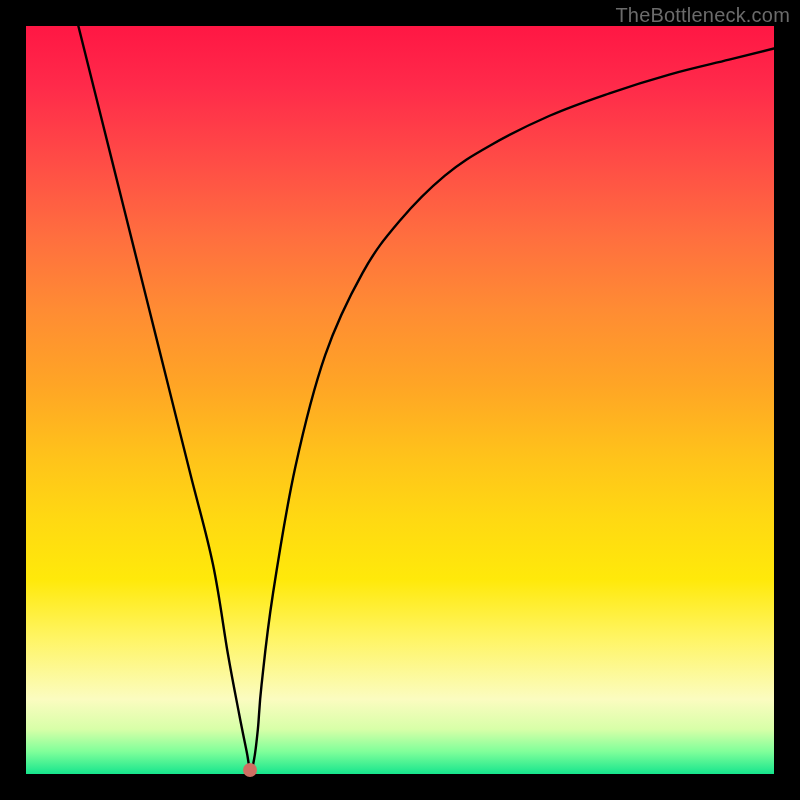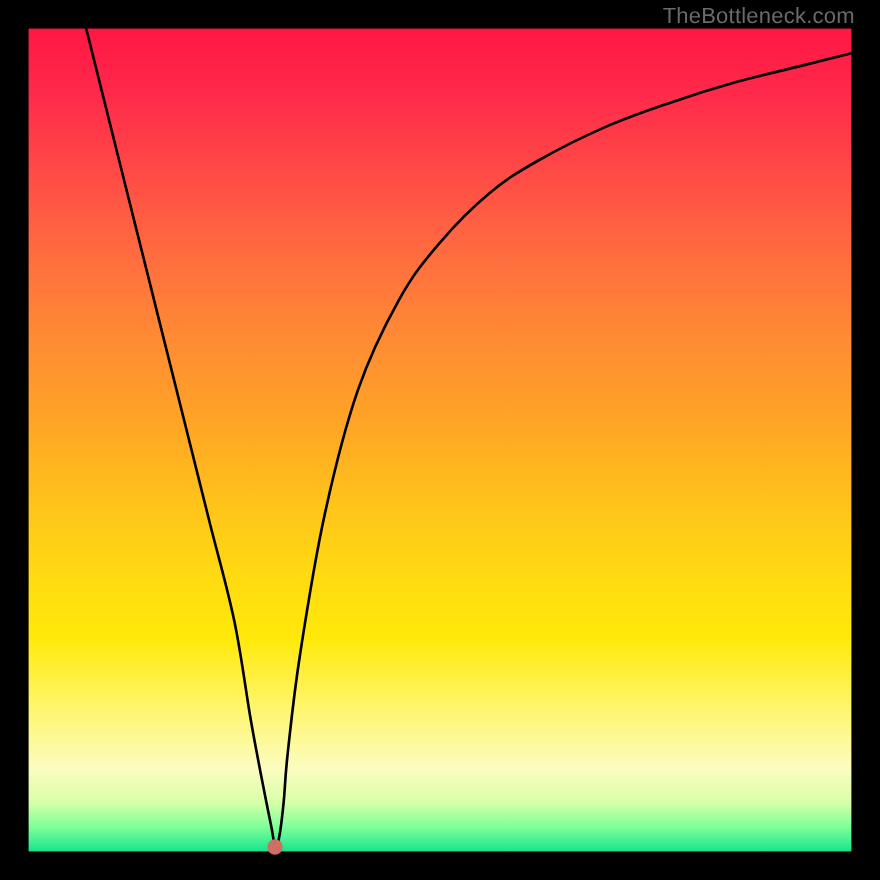--- a/index.html
+++ b/index.html
@@ -22,21 +22,21 @@
       #ffe90a 74%,
       #fff566 82%,
       #fbfcc0 90%,
       #d8ffa8 94%,
       #80ff9a 97%,
       #16e58d 100%);
   }
   .watermark {
     position: absolute;
     top: 4px;
-    right: 23px;
+    right: 10px;
     font-family: Arial, Helvetica, sans-serif;
     font-size: 20px;
     color: #6b6b6b;
     letter-spacing: 0.2px;
     font-weight: 500;
   }
   svg.curve {
     position: absolute;
     left: 0; top: 0;
     width: 748px; height: 748px;

